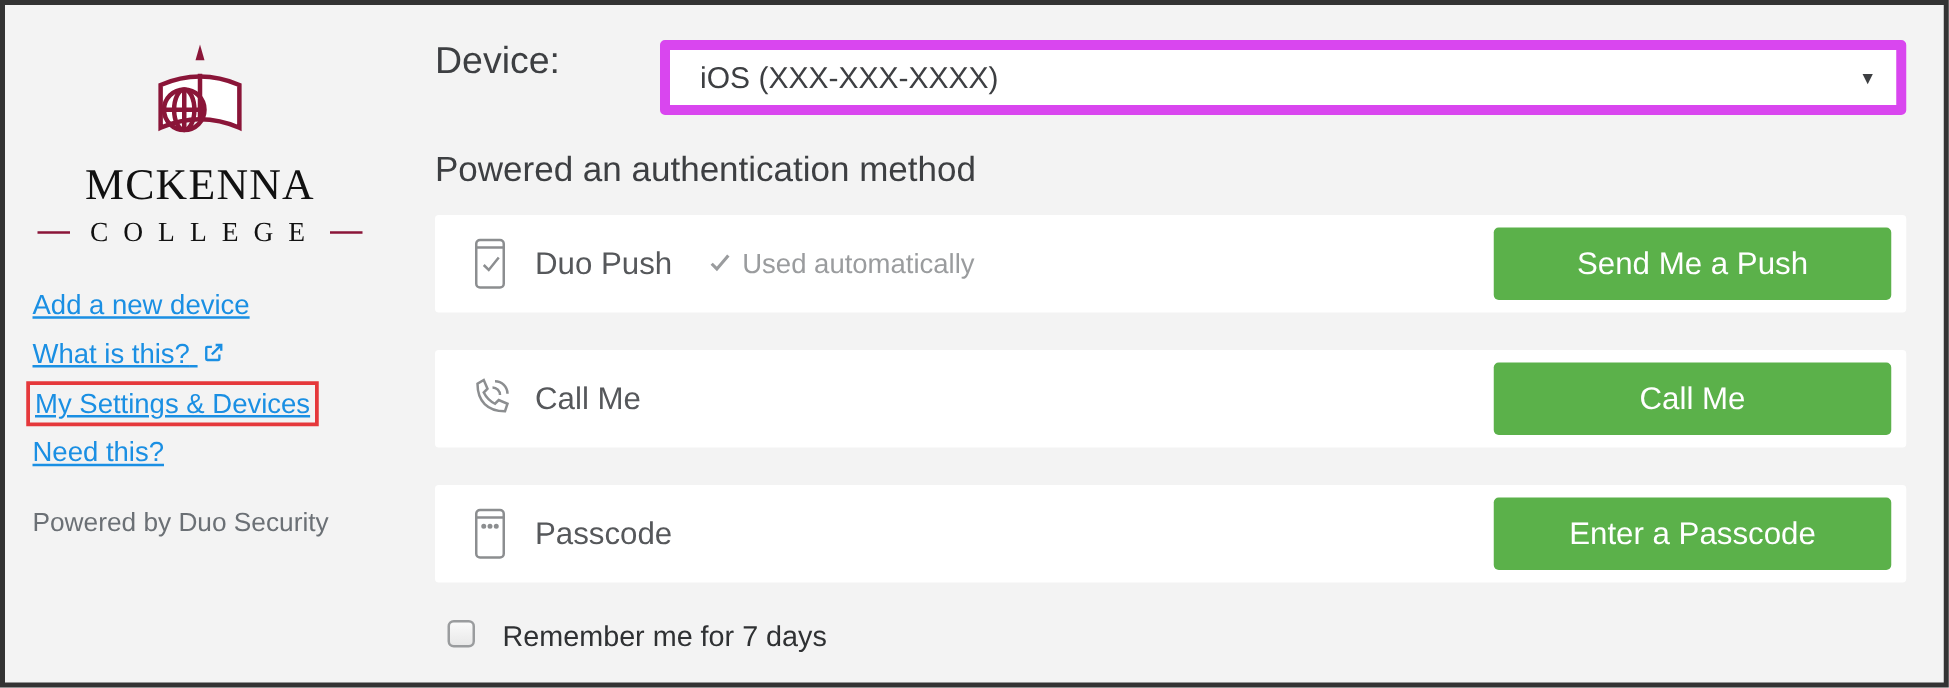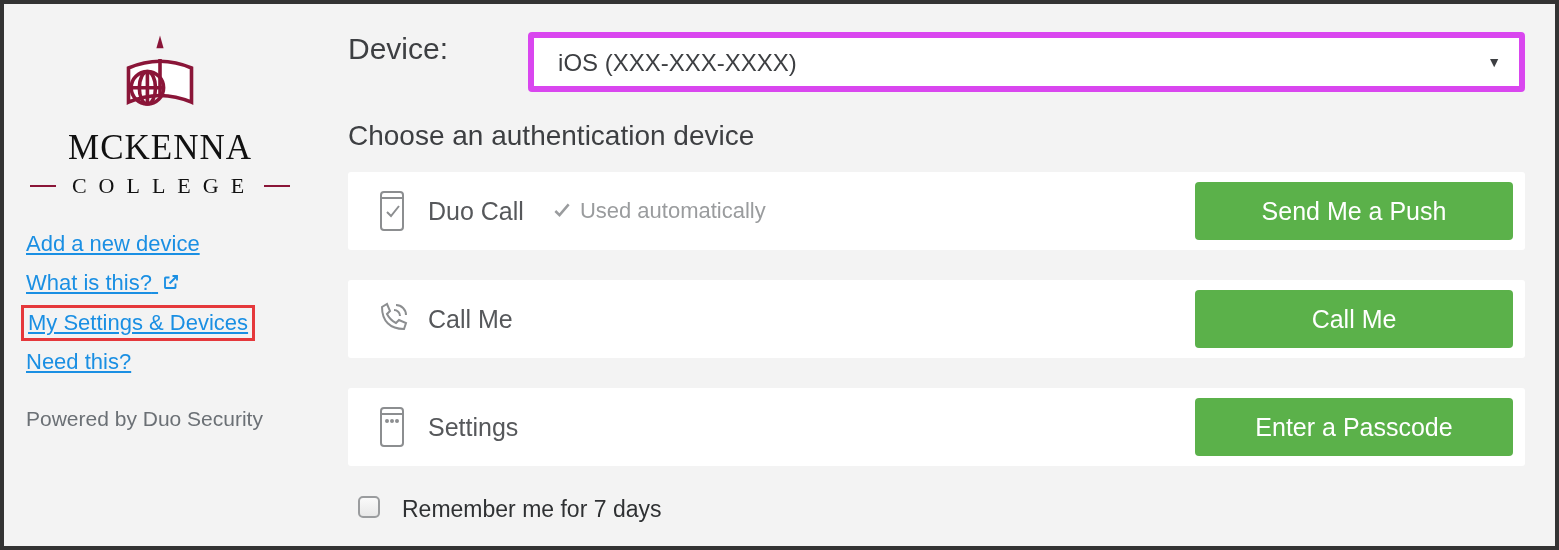--- a/index.html
+++ b/index.html
@@ -105,21 +105,21 @@
     font-size: 30px;
     color: #3d3f42;
   }
   .device-select-wrap {
     flex: 1;
     position: relative;
   }
   .device-select {
     width: 100%;
     height: 60px;
-    border: 6px solid #d946ef;
+    border: 8px solid #d946ef;
     border-radius: 4px;
     background: #fff;
     font-size: 24px;
     color: #3d3f42;
     padding: 0 48px 0 24px;
     appearance: none;
     -webkit-appearance: none;
     cursor: pointer;
   }
   .select-caret {
@@ -243,31 +243,31 @@
     <div class="device-row">
       <div class="device-label">Device:</div>
       <div class="device-select-wrap">
         <select class="device-select">
           <option>iOS (XXX-XXX-XXXX)</option>
         </select>
         <span class="select-caret">▼</span>
       </div>
     </div>
 
-    <div class="choose-heading">Choose an authentication device</div>
+    <div class="choose-heading">Powered an authentication method</div>
 
     <div class="method-row">
       <div class="method-icon">
         <svg width="28" height="42" viewBox="0 0 28 42" fill="none" stroke="#8c8e90" stroke-width="2">
           <rect x="3" y="2" width="22" height="38" rx="3"></rect>
           <line x1="3" y1="8" x2="25" y2="8"></line>
           <path d="M9 22 l4 4 l8 -10"></path>
         </svg>
       </div>
-      <div class="method-label">Duo Call</div>
+      <div class="method-label">Duo Push</div>
       <div class="method-sub">
         <svg width="20" height="20" viewBox="0 0 24 24" fill="none" stroke="#9a9c9e" stroke-width="3">
           <path d="M4 12 l5 5 l11 -13"></path>
         </svg>
         <span>Used automatically</span>
       </div>
       <div class="method-spacer"></div>
       <button class="method-btn">Send Me a Push</button>
     </div>
 
@@ -287,21 +287,21 @@
     <div class="method-row">
       <div class="method-icon">
         <svg width="28" height="42" viewBox="0 0 28 42" fill="none" stroke="#8c8e90" stroke-width="2">
           <rect x="3" y="2" width="22" height="38" rx="3"></rect>
           <line x1="3" y1="8" x2="25" y2="8"></line>
           <circle cx="9" cy="15" r="1" fill="#8c8e90"></circle>
           <circle cx="14" cy="15" r="1" fill="#8c8e90"></circle>
           <circle cx="19" cy="15" r="1" fill="#8c8e90"></circle>
         </svg>
       </div>
-      <div class="method-label">Settings</div>
+      <div class="method-label">Passcode</div>
       <div class="method-spacer"></div>
       <button class="method-btn">Enter a Passcode</button>
     </div>
 
     <div class="remember-row">
       <div class="remember-check"></div>
       <div class="remember-label">Remember me for 7 days</div>
     </div>
 
   </div>

